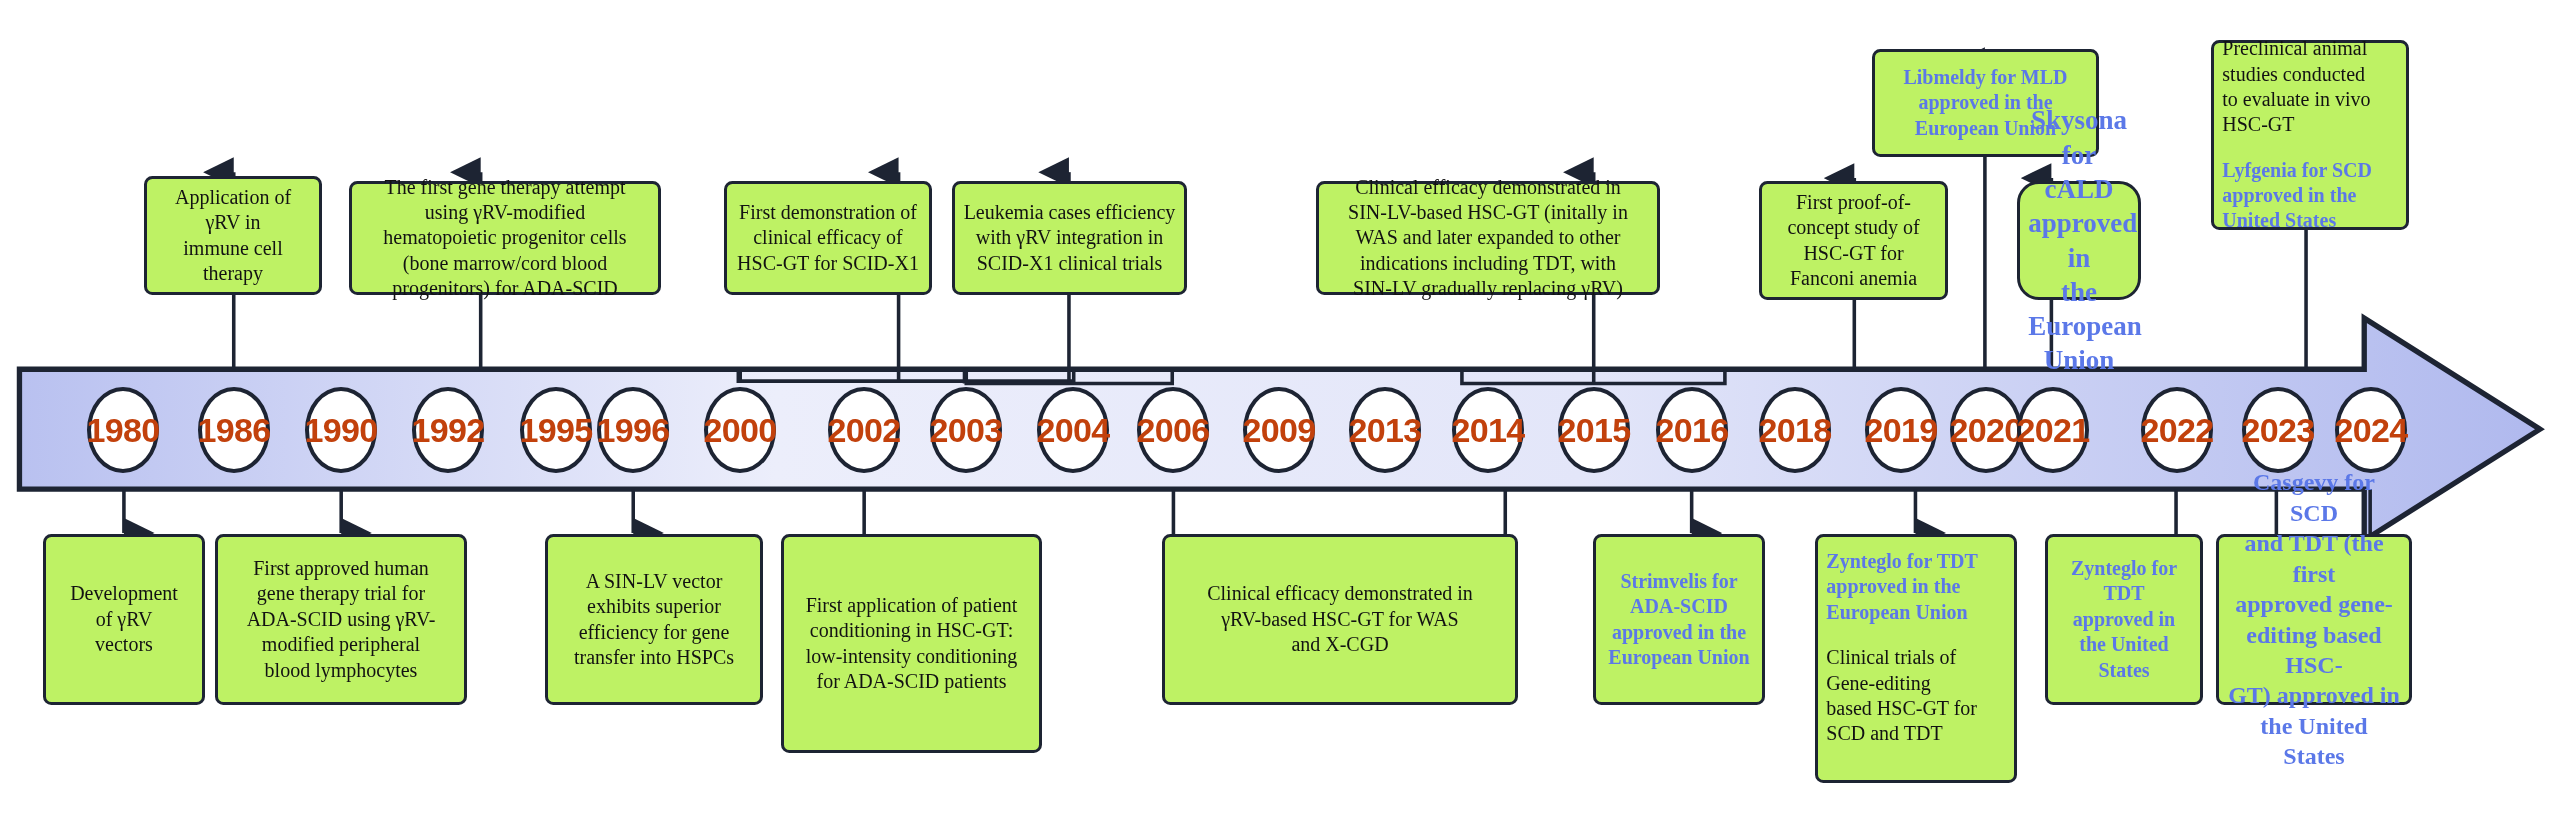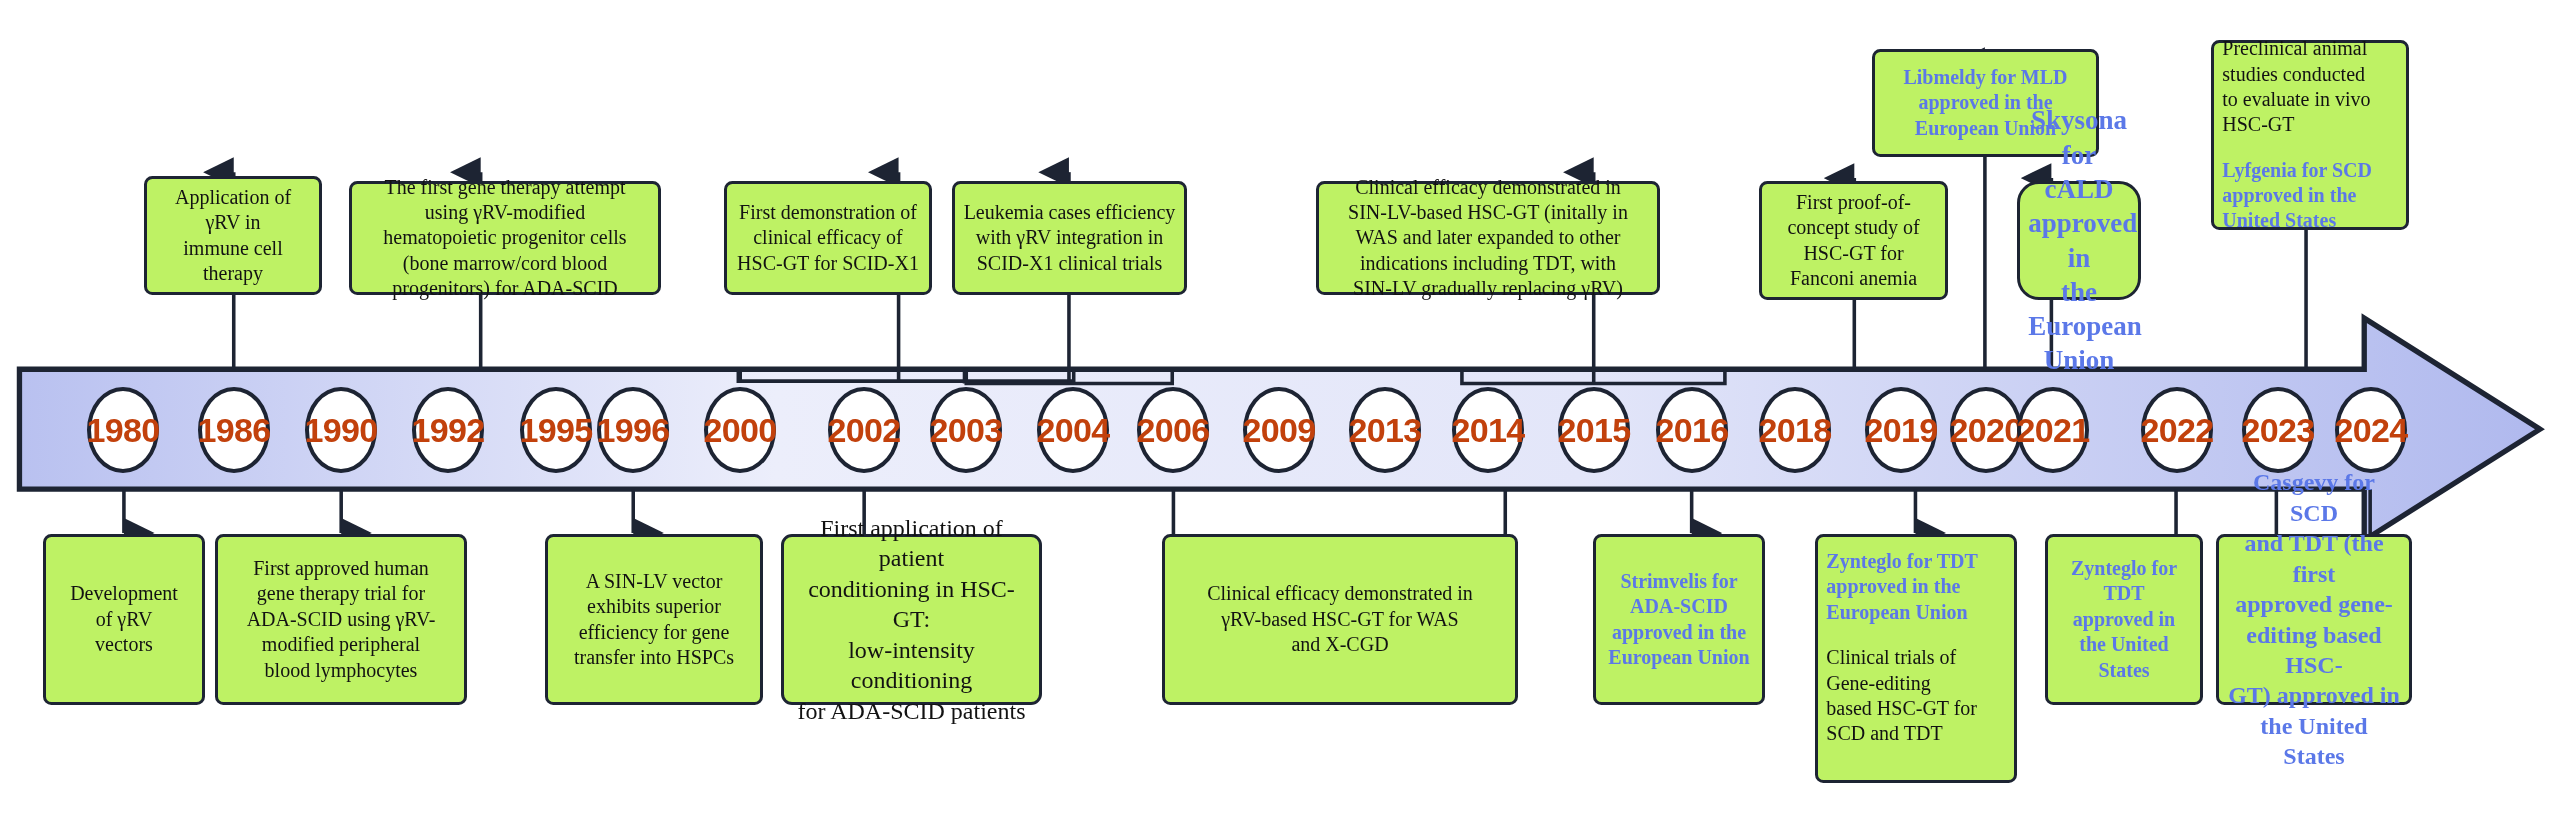--- a/index.html
+++ b/index.html
@@ -278,21 +278,21 @@
     <p>blood lymphocytes</p>
   </div>
 
   <div class="ev" style="left:545px;top:534px;width:218px;height:171px;font-size:20px;">
     <p>A SIN-LV vector</p>
     <p>exhibits superior</p>
     <p>efficiency for gene</p>
     <p>transfer into HSPCs</p>
   </div>
 
-  <div class="ev" style="left:781px;top:534px;width:261px;height:171px;font-size:24px;border-radius:11px;">
+  <div class="ev" style="left:781px;top:534px;width:261px;height:219px;font-size:20px;">
     <p>First application of patient</p>
     <p>conditioning in HSC-GT:</p>
     <p>low-intensity conditioning</p>
     <p>for ADA-SCID patients</p>
   </div>
 
   <div class="ev" style="left:1162px;top:534px;width:356px;height:171px;font-size:20px;">
     <p>Clinical efficacy demonstrated in</p>
     <p>γRV-based HSC-GT for WAS</p>
     <p>and X-CGD</p>

